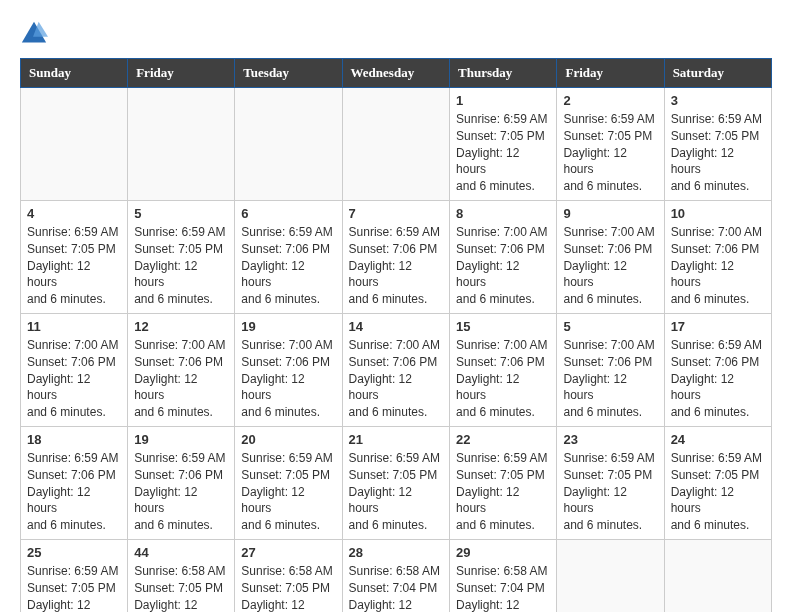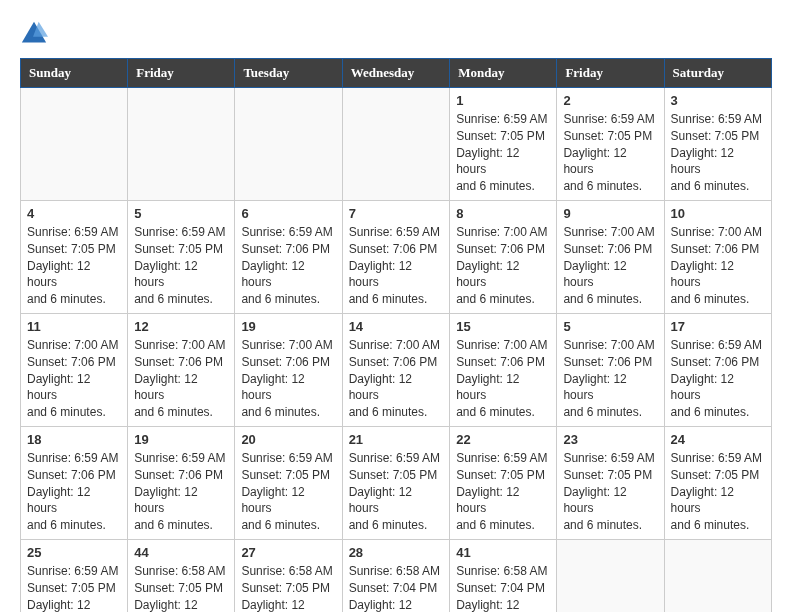--- a/index.html
+++ b/index.html
@@ -105,21 +105,21 @@
   </div>
 </div>
 
 <table class="calendar">
   <thead>
     <tr>
     <th>Sunday</th>
         <th>Friday</th>
         <th>Tuesday</th>
         <th>Wednesday</th>
-        <th>Monday</th>
+        <th>Thursday</th>
         <th>Friday</th>
         <th>Saturday</th>
       </tr>
   </thead>
   <tbody id="calendar-body">
   <tr>
         <td class="empty"></td>
         <td class="empty"></td>
         <td class="empty"></td>
         <td class="empty"></td>
@@ -321,21 +321,21 @@
 and 6 minutes.</div>
         </td>
         <td>
           <div class="day-number">28</div>
           <div class="day-info" style="white-space: pre-line;">Sunrise: 6:58 AM
 Sunset: 7:04 PM
 Daylight: 12 hours
 and 6 minutes.</div>
         </td>
         <td>
-          <div class="day-number">41</div>
+          <div class="day-number">29</div>
           <div class="day-info" style="white-space: pre-line;">Sunrise: 6:58 AM
 Sunset: 7:04 PM
 Daylight: 12 hours
 and 6 minutes.</div>
         </td>
         <td class="empty"></td>
         <td class="empty"></td>
       </tr>
     </tbody>
 </table>

